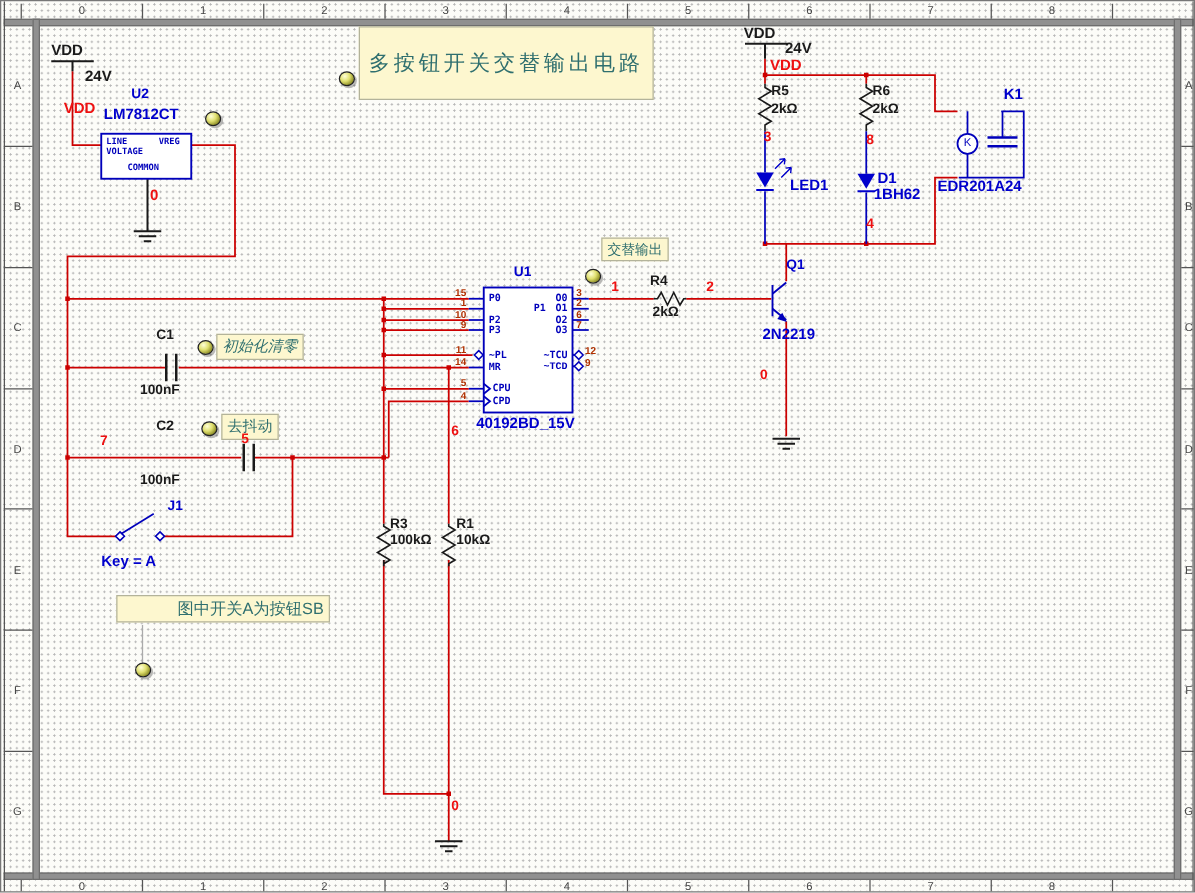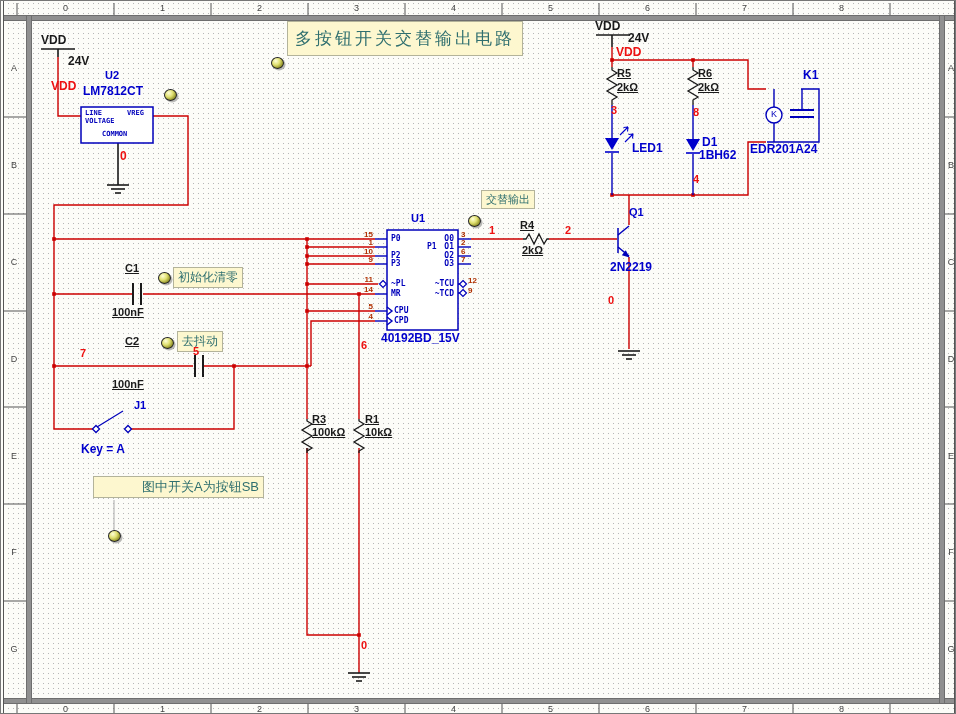--- a/index.html
+++ b/index.html
@@ -6,31 +6,31 @@
   #stage{position:relative;width:956px;height:714px;overflow:hidden;
     background-color:#fcfcf8;
     background-image:radial-gradient(circle,#b6b6b6 0.7px,transparent 0.9px);
     background-size:5px 5px;
     font-family:"Liberation Sans",sans-serif;
     border:1px solid #777;box-sizing:border-box;}
   .abs{position:absolute;white-space:nowrap;}
   .bar{position:absolute;background:#909090;border:1px solid #6e6e6e;box-sizing:border-box;}
   .ruler{font:9px "Liberation Sans",sans-serif;color:#444;text-align:center;}
   .tick{position:absolute;background:#555;}
-  .black11{font:bold 11px "Liberation Sans",sans-serif;color:#1a1a1a;text-decoration:underline;}
+  .black11{font:bold 11px "Liberation Sans",sans-serif;color:#1a1a1a;}
   .black12{font:bold 12px "Liberation Sans",sans-serif;color:#1a1a1a;}
   .blue11{font:bold 11px "Liberation Sans",sans-serif;color:#0000cc;}
   .blue12{font:bold 12px "Liberation Sans",sans-serif;color:#0000cc;}
   .net11{font:bold 11px "Liberation Sans",sans-serif;color:#ee1111;}
   .pinnum{font:bold 8px "Liberation Sans",sans-serif;color:#b03000;}
   .chipmono{font:bold 8px "DejaVu Sans Mono",monospace;color:#0000bb;letter-spacing:0;text-align:center;}
   .regmono{font:bold 7px "DejaVu Sans Mono",monospace;color:#0000bb;}
   .note{position:absolute;background:#fdf7cf;border:1px solid #b3b39a;color:#2f6f6f;
         font:12px "Liberation Sans",sans-serif;padding:1px 4px;white-space:nowrap;}
-  .note-title{font:17px "Liberation Sans",sans-serif;letter-spacing:3px;padding:5px 7px;}
+  .note-title{font:17px "Liberation Sans",sans-serif;letter-spacing:3px;padding:17px 7px;}
   .note-gray{color:#555;}
   .pushpin{position:absolute;width:11px;height:10px;border-radius:50%;
     background:radial-gradient(circle at 35% 30%,#ffffd8,#e0e070 40%,#8f8f28 75%,#44441a);
     border:1px solid #222;box-shadow:1.5px 1.5px 0 rgba(60,60,60,.35);}
   svg{position:absolute;left:0;top:0;}
 </style>
 </head>
 <body>
 
 <div id="stage">
@@ -265,21 +265,21 @@
       <line x1="96" y1="426" x2="122" y2="410"></line>
       <polygon points="95,424.5 98.5,428 95,431.5 91.5,428"></polygon>
       <polygon points="127,424.5 130.5,428 127,431.5 123.5,428"></polygon>
     </g>
 
     <line x1="113" y1="499" x2="113" y2="530" stroke="#aaaaaa" stroke-width="1"></line>
   </svg>
 
   <div class="note note-title abs" style="left:286px;top:20px;">多按钮开关交替输出电路</div>
   <div class="note abs" style="left:480px;top:189px;font-size:11px;">交替输出</div>
-  <div class="note abs" style="left:172px;top:266px;">初始化清零</div>
+  <div class="note abs" style="left:172px;top:266px;font-style:italic;">初始化清零</div>
   <div class="note abs" style="left:176px;top:330px;">去抖动</div>
   <div class="note abs" style="left:92px;top:475px;font-size:13px;padding-left:48px;">图中开关A为按钮SB</div>
 
   <div class="pushpin" style="left:270px;top:56px;"></div>
   <div class="pushpin" style="left:163px;top:88px;"></div>
   <div class="pushpin" style="left:467px;top:214px;"></div>
   <div class="pushpin" style="left:157px;top:271px;"></div>
   <div class="pushpin" style="left:160px;top:336px;"></div>
   <div class="pushpin" style="left:107px;top:529px;"></div>
 
@@ -325,21 +325,21 @@
   <div class="abs pinnum" style="left:460px;top:237px;">2</div>
   <div class="abs pinnum" style="left:460px;top:246px;">6</div>
   <div class="abs pinnum" style="left:460px;top:254px;">7</div>
   <div class="abs pinnum" style="left:467px;top:275px;">12</div>
   <div class="abs pinnum" style="left:467px;top:285px;">9</div>
   <div class="abs chipmono" style="left:409px;top:233px;width:44px;text-align:right;">O0</div>
   <div class="abs chipmono" style="left:409px;top:241px;width:44px;text-align:right;">O1</div>
   <div class="abs chipmono" style="left:409px;top:250px;width:44px;text-align:right;">O2</div>
   <div class="abs chipmono" style="left:409px;top:258px;width:44px;text-align:right;">O3</div>
   <div class="abs chipmono" style="left:409px;top:278px;width:44px;text-align:right;">~TCU</div>
-  <div class="abs chipmono" style="left:409px;top:288px;width:44px;text-align:right;">~TCD</div>
+  <div class="abs chipmono" style="left:409px;top:288px;width:44px;text-align:right;font-family:Liberation Mono, monospace;">~TCD</div>
   <div class="abs net11" style="left:360px;top:338px;">6</div>
 
   <div class="abs net11" style="left:488px;top:223px;">1</div>
   <div class="abs black11" style="left:519px;top:218px;">R4</div>
   <div class="abs black11" style="left:521px;top:243px;">2kΩ</div>
   <div class="abs net11" style="left:564px;top:223px;">2</div>
   <div class="abs blue11" style="left:628px;top:205px;">Q1</div>
   <div class="abs blue12" style="left:609px;top:259px;">2N2219</div>
   <div class="abs net11" style="left:607px;top:293px;">0</div>
 

